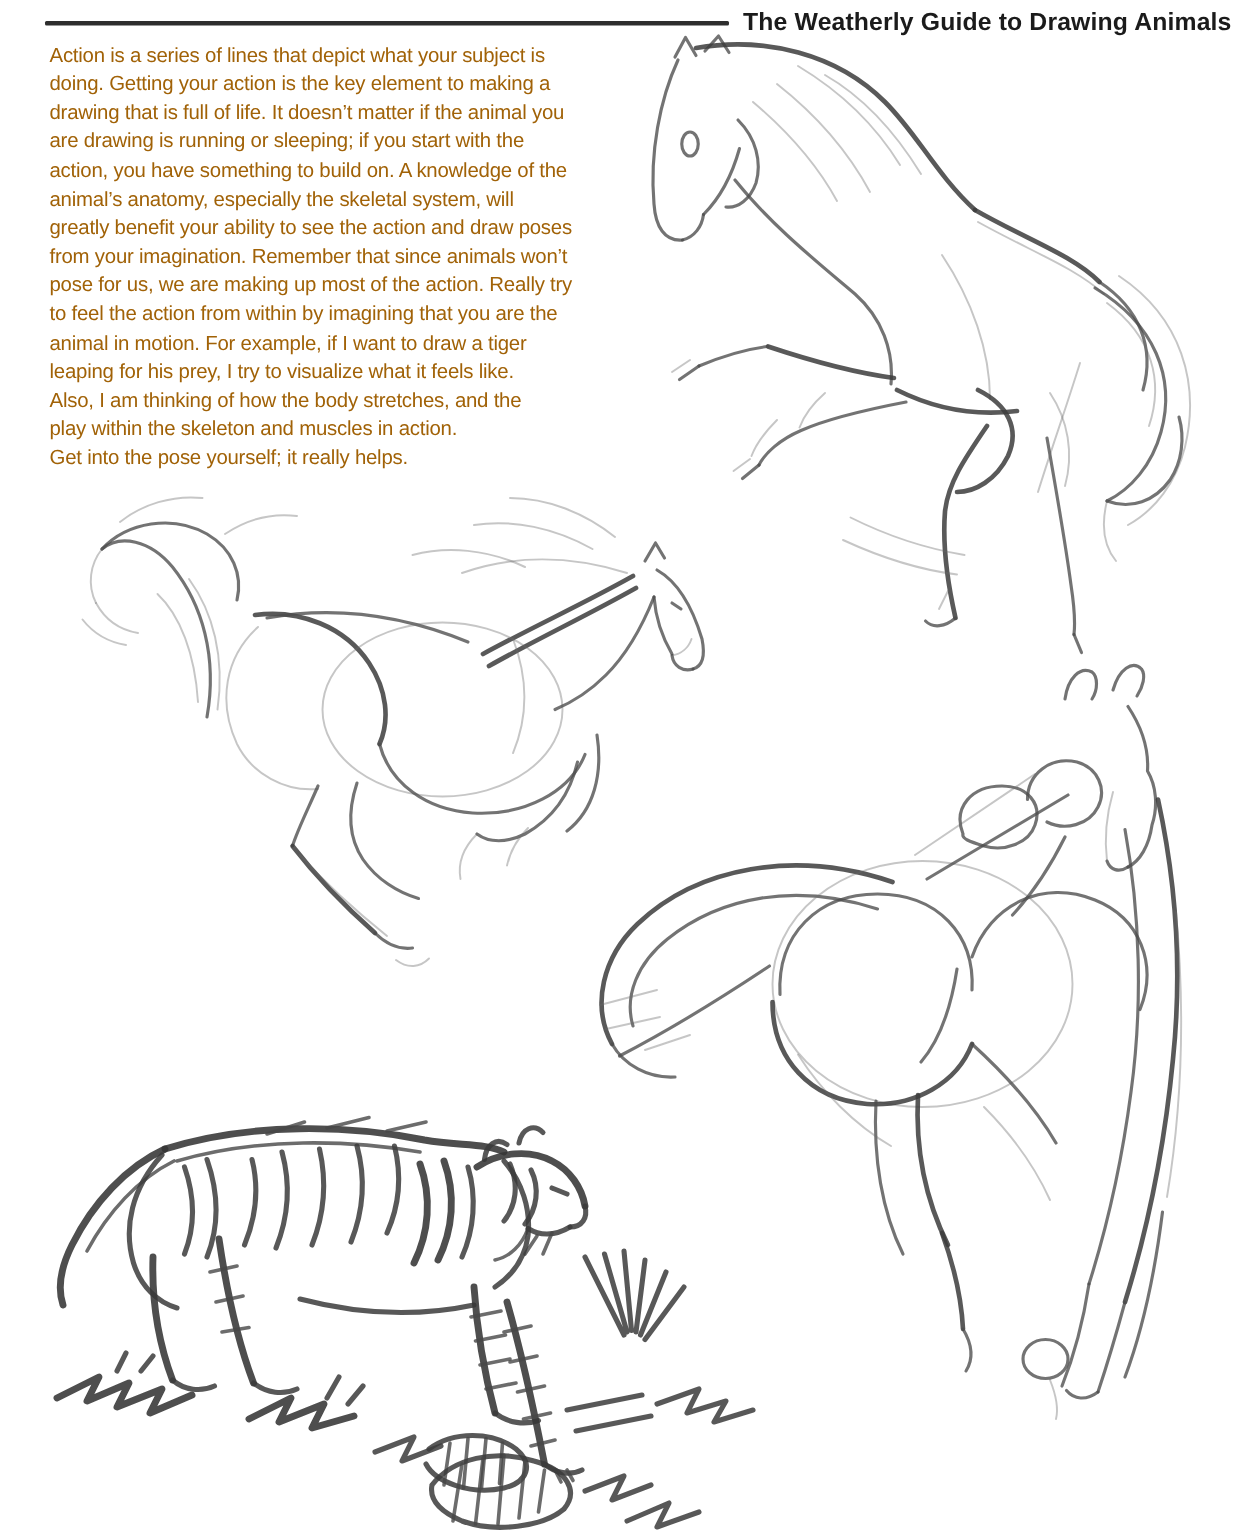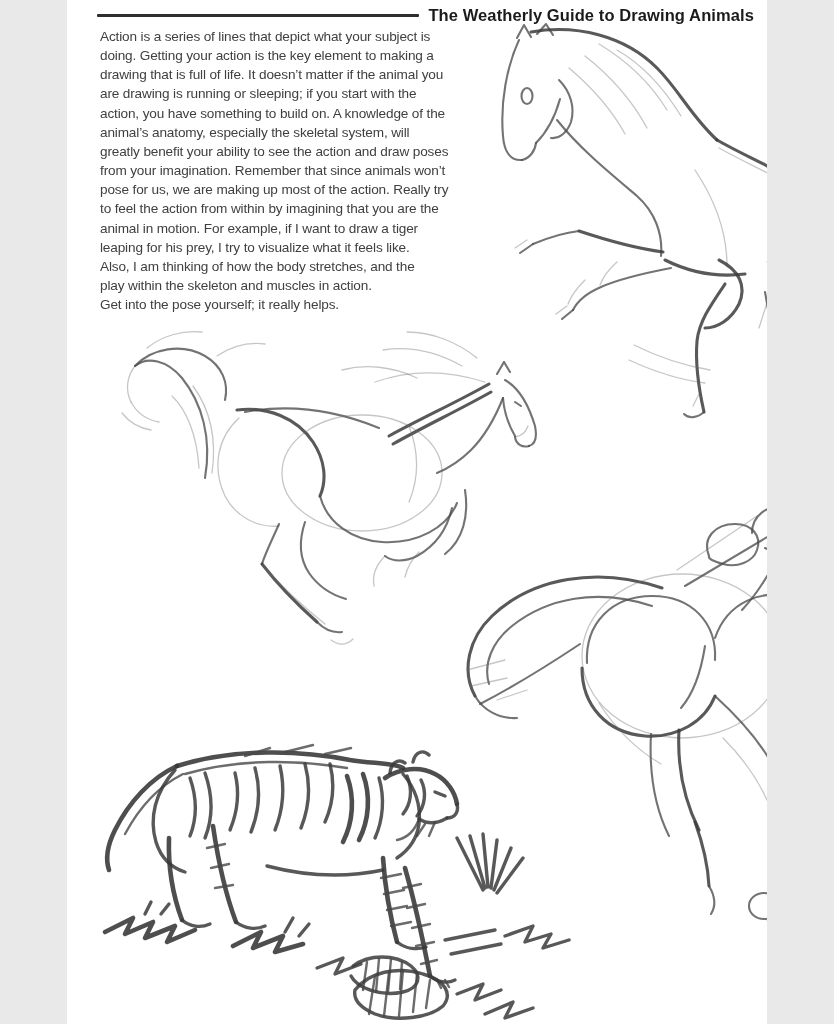--- a/index.html
+++ b/index.html
@@ -1,31 +1,31 @@
 <!DOCTYPE html>
 <html><head>
 <meta charset="utf-8">
 <style>
   html,body{margin:0;padding:0;background:#e9e9e9;}
   .page{
-    position:relative;width:700px;height:1024px;margin:0 auto;
+    position:relative;width:834px;height:1024px;margin:0 auto;
     background:#ffffff;overflow:hidden;
     font-family:"Liberation Sans",sans-serif;
   }
   
   .header{position:absolute;left:30px;right:13px;top:6px;display:flex;align-items:center;}
   .rule{flex:1;height:3px;background:#2e2e2e;margin-right:9px;border-radius:1px;}
   .title{
     margin:0;font-size:16.5px;font-weight:700;color:#1b1b1b;
     letter-spacing:0.1px;white-space:nowrap;
   }
   
   .body-text{
     position:absolute;left:33px;top:27px;width:352px;margin:0;
-    font-size:13.6px;line-height:19.15px;color:#404040;
+    font-size:13.6px;line-height:19.15px;color:#a16207;
     letter-spacing:-0.15px;white-space:pre-line;
   }
   
   .fig{position:absolute;overflow:visible;}
   .fig path,.fig ellipse,.fig circle{fill:none;stroke-linecap:round;stroke-linejoin:round;}
   
   .p1{stroke:#6a6a6a;stroke-width:1.3;opacity:.38;}
   .p2{stroke:#4c4c4c;stroke-width:2.1;opacity:.78;}
   .p3{stroke:#3c3c3c;stroke-width:3.1;opacity:.85;}
   .pf{fill:#4a4a4a;stroke:none;opacity:.8;}

